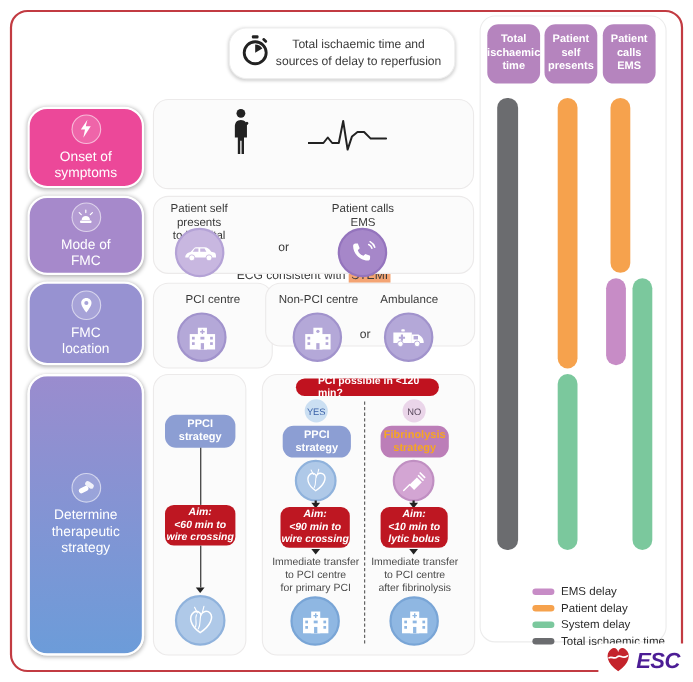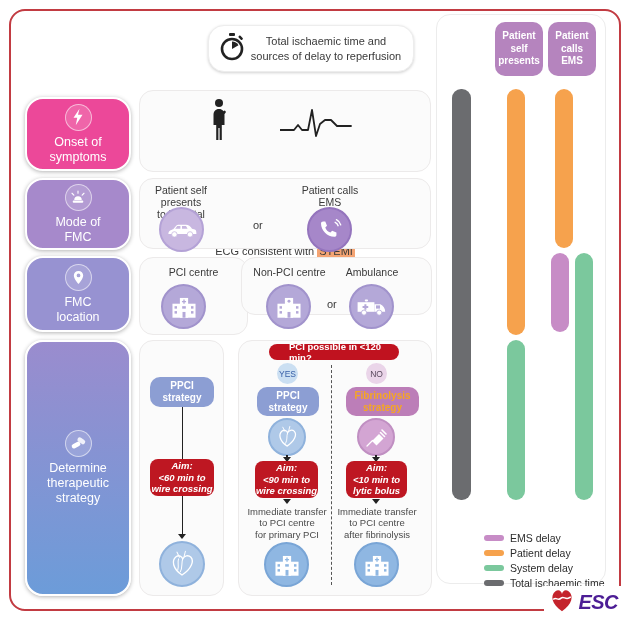--- a/index.html
+++ b/index.html
@@ -278,21 +278,21 @@
         <rect x="5.5" y="13" width="3" height="3" fill="#8FB7E2"></rect>
           <rect x="5.5" y="19" width="3" height="3" fill="#8FB7E2"></rect>
         <rect x="25.5" y="13" width="3" height="3" fill="#8FB7E2"></rect>
           <rect x="25.5" y="19" width="3" height="3" fill="#8FB7E2"></rect>
         <rect x="14.8" y="13" width="4.4" height="3" fill="#8FB7E2"></rect>
         <rect x="15.2" y="20" width="3.6" height="7" fill="#8FB7E2"></rect>
       </svg>
     </div>
 
     <div class="yn-circle no-c" style="left:127px; top:22px;">NO</div>
-    <div class="pill pill-fibrin ml" style="left:107px; top:46px; width:73px; height:29px;">Fibrinolysis
+    <div class="pill pill-fibrin ml" style="left:107px; top:46px; width:62px; height:29px;">Fibrinolysis
 strategy</div>
     <div class="circ" style="left:118px; top:77px; width:38px; height:38px; background:#D3A5D3; border:2px solid #C08FC2;">
       <svg width="24" height="24" viewBox="0 0 24 24">
         <path d="M3 21 L8.5 15.5" stroke="#fff" stroke-width="1.3" stroke-linecap="round"></path>
         <path d="M8 16 L12.5 20.5 L19.5 13.5 L15 9 Z" fill="#fff"></path>
         <path d="M16.5 7.5 L20.5 11.5 M18 5 L22 9" stroke="#fff" stroke-width="1.6" stroke-linecap="round"></path>
       </svg>
     </div>
     <div class="vline" style="left:136px; top:114px; height:4px;"></div>
     <div class="arrow-head" style="left:133px; top:116px;"></div>
@@ -312,20 +312,23 @@
           <rect x="5.5" y="19" width="3" height="3" fill="#8FB7E2"></rect>
         <rect x="25.5" y="13" width="3" height="3" fill="#8FB7E2"></rect>
           <rect x="25.5" y="19" width="3" height="3" fill="#8FB7E2"></rect>
         <rect x="14.8" y="13" width="4.4" height="3" fill="#8FB7E2"></rect>
         <rect x="15.2" y="20" width="3.6" height="7" fill="#8FB7E2"></rect>
       </svg>
     </div>
   </div>
 
   <div class="tl-panel"></div>
+  <div class="tl-header ml" style="left:443px; top:22px;">Total
+ischaemic
+time</div>
   <div class="tl-header ml" style="left:495px; top:22px;">Patient
 self
 presents</div>
   <div class="tl-header ml" style="left:548px; top:22px;">Patient
 calls
 EMS</div>
 
   <div class="bar" style="left: 452px; top: 89px; width: 19px; height: 411px; background-color: rgb(107, 108, 111);"></div>
   <div class="bar" style="left: 507px; top: 89px; width: 18px; height: 246px; background-color: rgb(246, 162, 77);"></div>
   <div class="bar" style="left: 507px; top: 340px; width: 18px; height: 160px; background-color: rgb(123, 200, 157);"></div>

